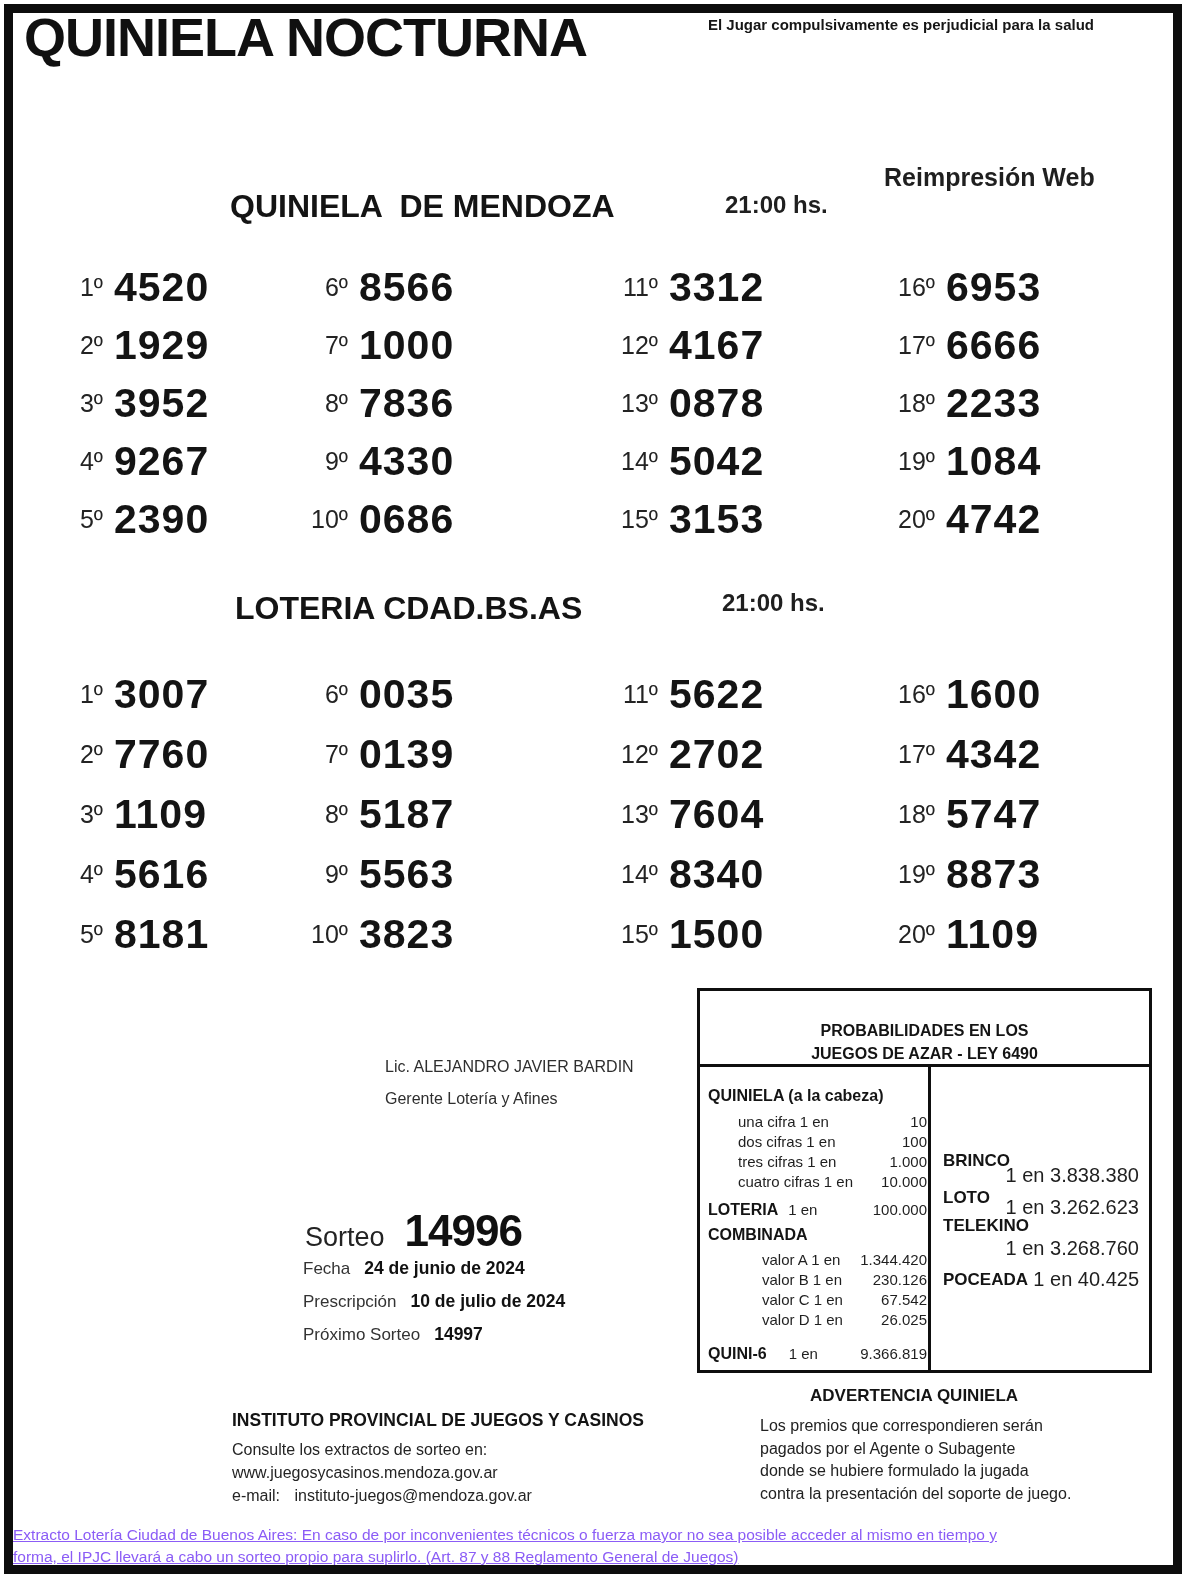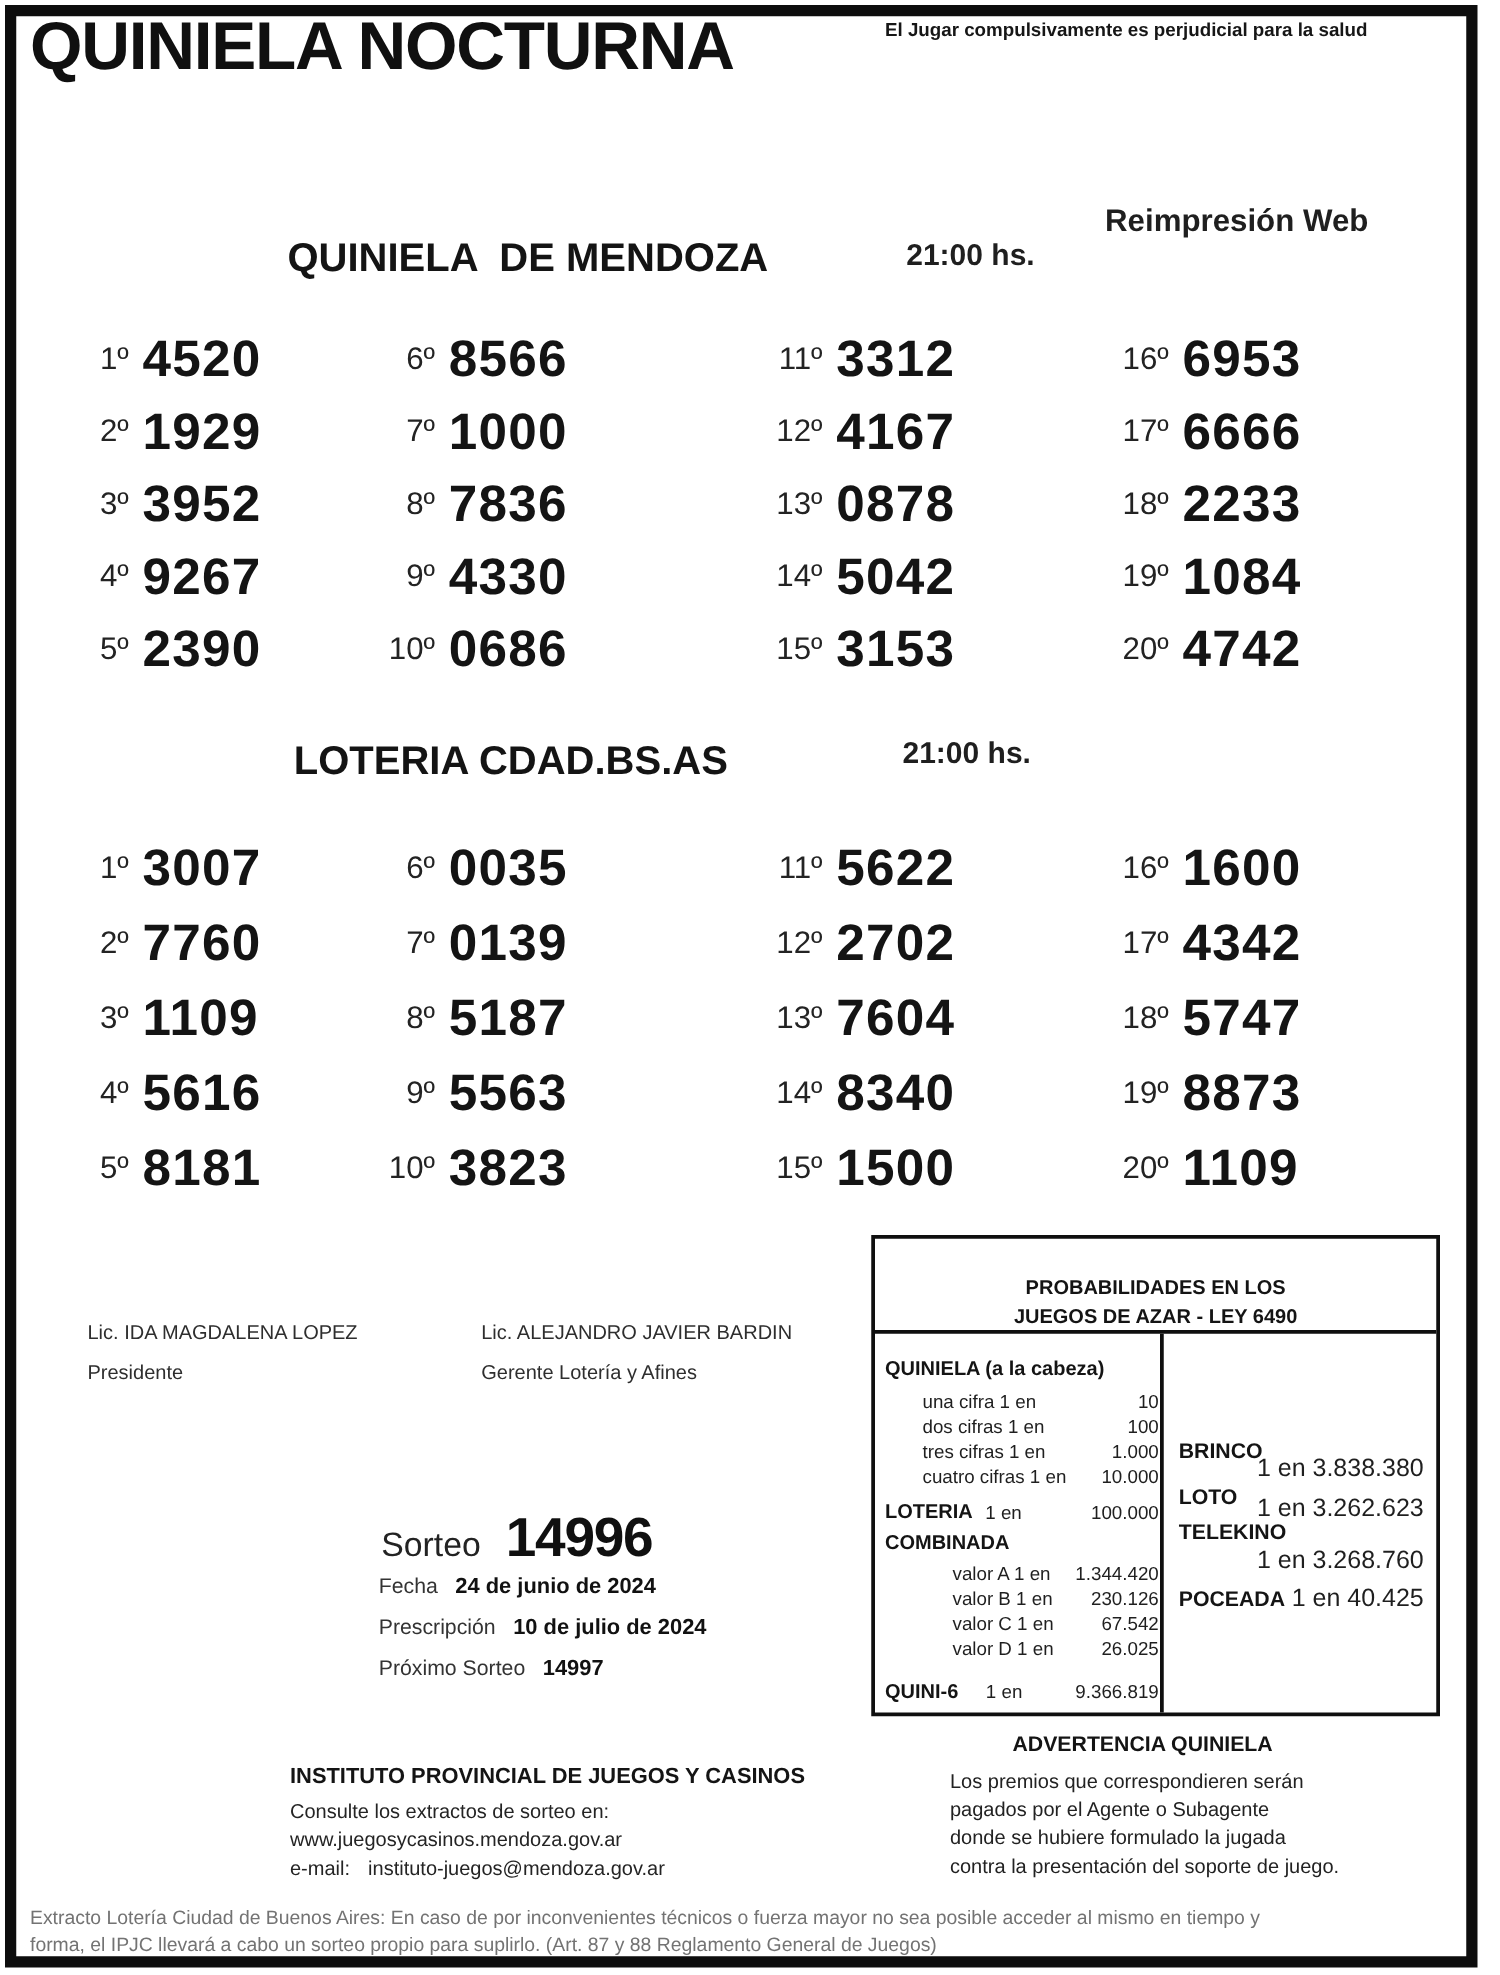--- a/index.html
+++ b/index.html
@@ -46,21 +46,21 @@
              text-align:center;padding-top:28px;font-weight:bold;font-size:16px;line-height:23px;color:#141414;}
   #prob-body{display:flex;height:303px;}
   #prob-left{width:231px;border-right:3px solid #0f0f0f;box-sizing:border-box;padding:20px 1px 0 8px;}
   #prob-right{flex:1;position:relative;}
   .pl-header{font-weight:bold;font-size:16px;color:#141414;}
   .prow{display:flex;font-size:15px;line-height:20px;margin-left:24px;}
   .plabel{padding-left:6px;}
   .pvalue{flex:1;text-align:right;}
   #q-rows{margin-top:7px;}
   .bold-row{font-weight:bold;font-size:16px;color:#141414;}
-  #p-loteria{display:flex;margin-top:9px;font-size:15px;align-items:center;}
+  #p-loteria{display:flex;margin-top:9px;font-size:15px;align-items:flex-start;}
   #p-loteria .g-name{font-weight:bold;font-size:16px;}
   .mid{margin-left:10px;}
   #p-comb-h{margin-top:7px;}
   #c-rows{margin-top:6px;}
   #c-rows .plabel{padding-left:30px;}
   #p-quini{display:flex;margin-top:15px;font-size:15px;align-items:baseline;}
   #p-quini .g-name{font-weight:bold;font-size:16px;}
   #p-quini .mid{margin-left:22px;}
   .g-name{font-weight:bold;font-size:17px;color:#141414;}
   .g-val{font-size:20px;color:#1f1f1f;}
@@ -76,21 +76,21 @@
   #adv{position:absolute;left:752px;top:1386px;width:406px;}
   #adv-title{font-weight:bold;font-size:17px;margin-left:58px;color:#141414;}
   #adv-lines{margin-top:9px;margin-left:8px;font-size:16px;line-height:22.5px;color:#222222;}
 
   #inst{position:absolute;left:232px;top:1410px;}
   #inst-title{font-weight:bold;font-size:17.5px;color:#141414;}
   #inst-lines{margin-top:7px;font-size:16px;line-height:23px;color:#242424;}
   #inst-email{font-size:16px;line-height:23px;color:#242424;}
   #inst-email .email-val{margin-left:10px;}
 
-  #footer{position:absolute;left:24px;top:1524px;width:1155px;font-size:15.5px;line-height:22px;color:#737373;}
+  #footer{position:absolute;left:13px;top:1524px;width:1155px;font-size:15.5px;line-height:22px;color:#8b5cf6;text-decoration:underline;}
 </style>
 </head>
 <body>
 
 <div class="page">
   <div class="frame"></div>
 
   <div id="title">QUINIELA NOCTURNA</div>
   <div id="warning">El Jugar compulsivamente es perjudicial para la salud</div>
 
@@ -260,24 +260,20 @@
       <div class="rcell">
         <span class="ord">19º</span>
         <span class="num">8873</span>
       </div>
       <div class="rcell">
         <span class="ord">20º</span>
         <span class="num">1109</span>
       </div>
     </div>
 
-  <div id="sig1" class="sig">
-    <span class="sig-name">Lic. IDA MAGDALENA LOPEZ</span>
-    <span class="sig-role">Presidente</span>
-  </div>
   <div id="sig2" class="sig">
     <span class="sig-name">Lic. ALEJANDRO JAVIER BARDIN</span>
     <span class="sig-role">Gerente Lotería y Afines</span>
   </div>
 
   <div id="sorteo">
     <span id="sorteo-label">Sorteo</span>
     <span id="sorteo-number">14996</span>
   </div>
   <div id="draw-rows">

